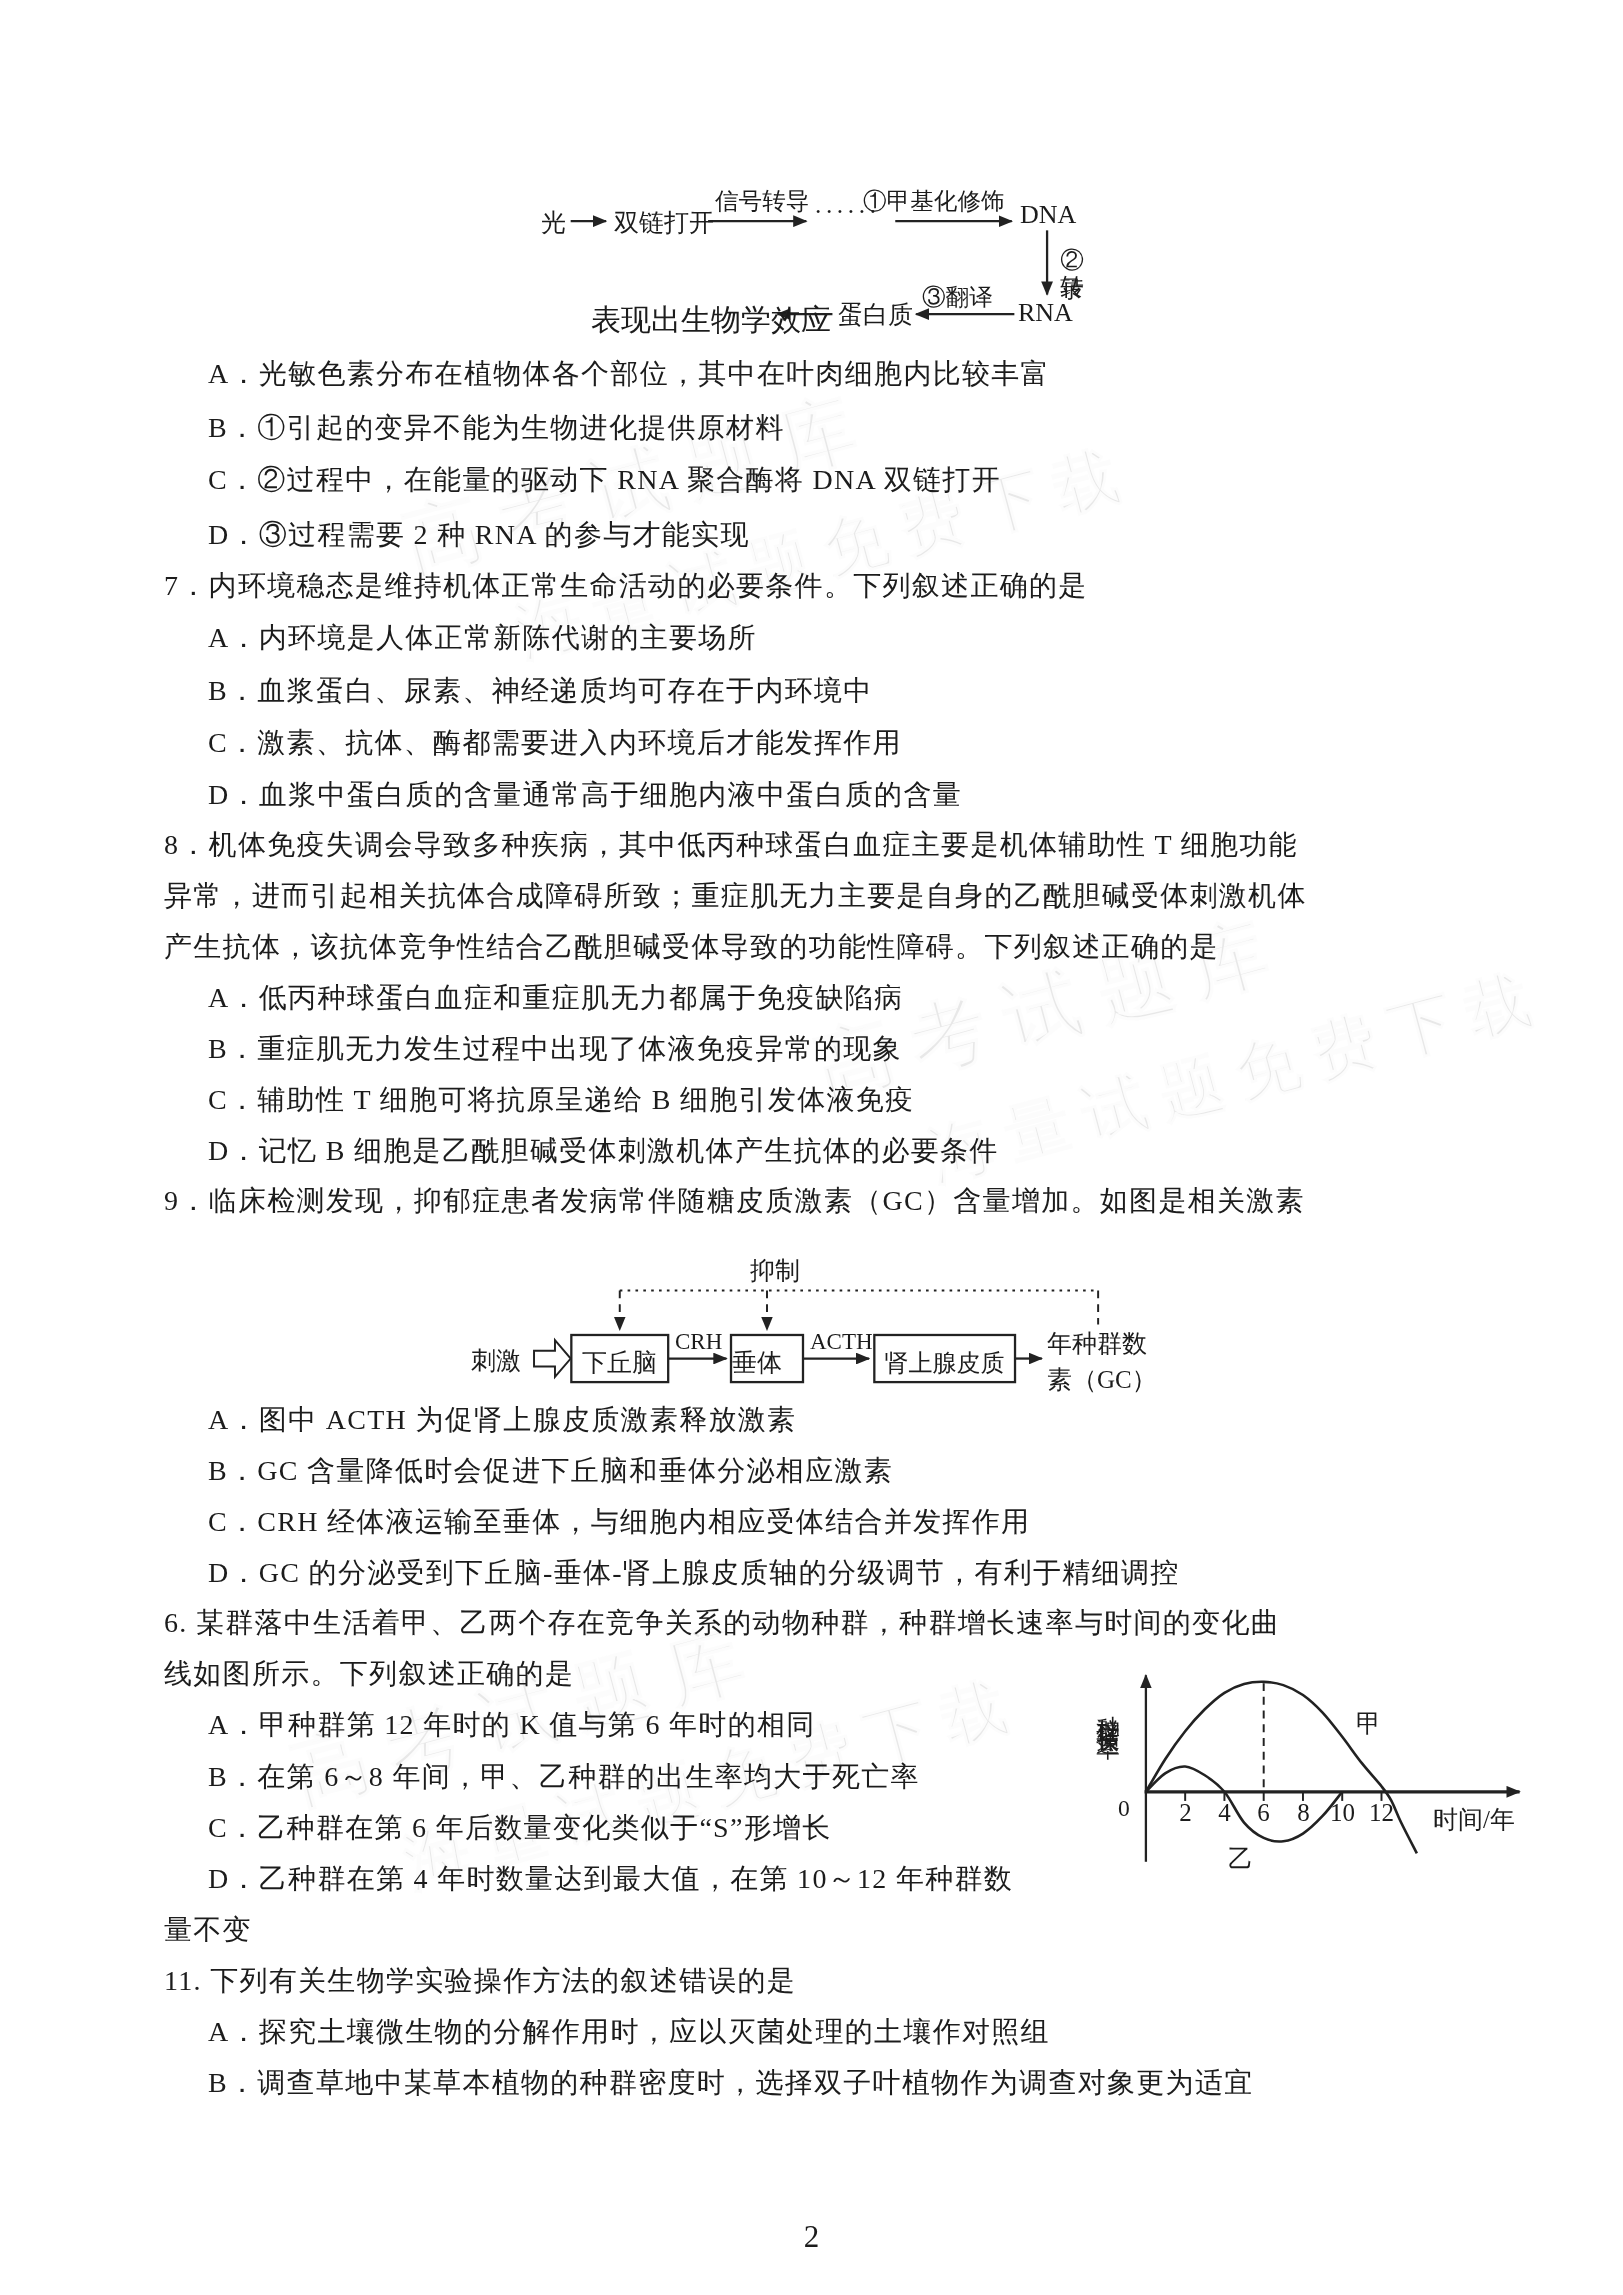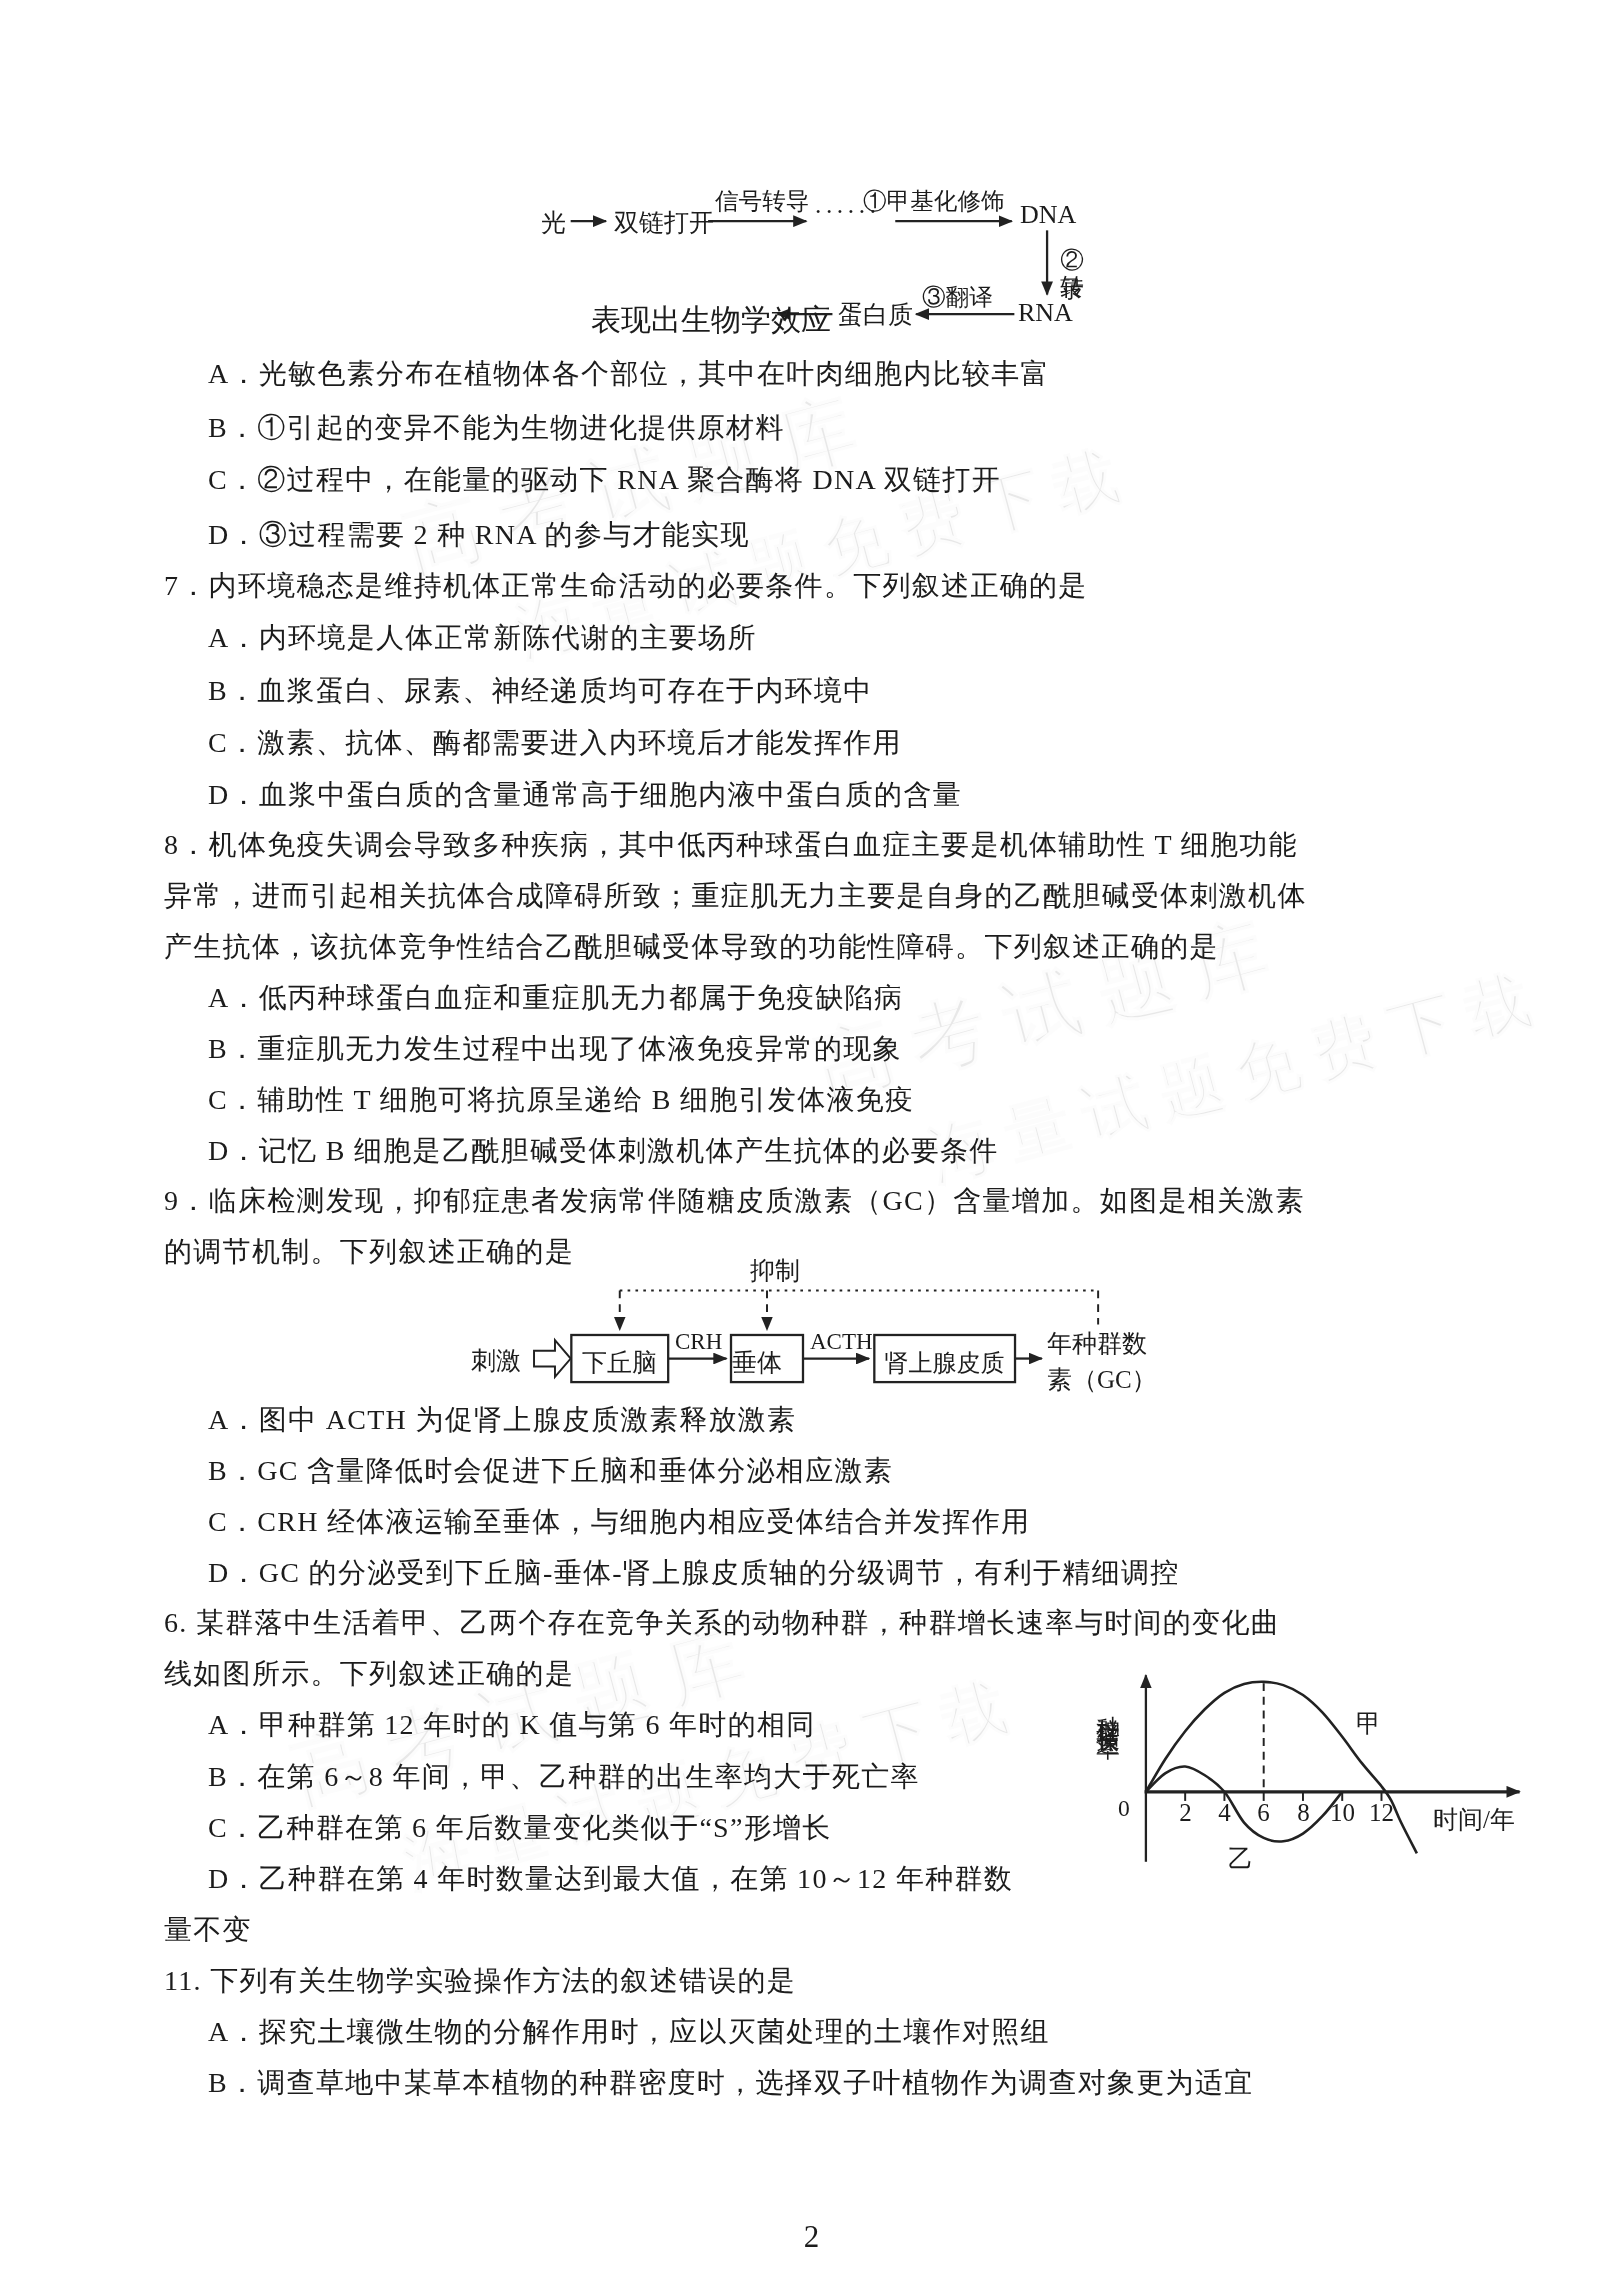--- a/index.html
+++ b/index.html
@@ -103,21 +103,20 @@
 
   <div class="line" style="left:164px;top:826px;">8．机体免疫失调会导致多种疾病，其中低丙种球蛋白血症主要是机体辅助性 T 细胞功能</div>
   <div class="line" style="left:164px;top:877px;">异常，进而引起相关抗体合成障碍所致；重症肌无力主要是自身的乙酰胆碱受体刺激机体</div>
   <div class="line" style="left:164px;top:928px;">产生抗体，该抗体竞争性结合乙酰胆碱受体导致的功能性障碍。下列叙述正确的是</div>
   <div class="line" style="left:208px;top:979px;">A．低丙种球蛋白血症和重症肌无力都属于免疫缺陷病</div>
   <div class="line" style="left:208px;top:1030px;">B．重症肌无力发生过程中出现了体液免疫异常的现象</div>
   <div class="line" style="left:208px;top:1081px;">C．辅助性 T 细胞可将抗原呈递给 B 细胞引发体液免疫</div>
   <div class="line" style="left:208px;top:1132px;">D．记忆 B 细胞是乙酰胆碱受体刺激机体产生抗体的必要条件</div>
 
   <div class="line" style="left:164px;top:1182px;">9．临床检测发现，抑郁症患者发病常伴随糖皮质激素（GC）含量增加。如图是相关激素</div>
-  <div class="line" style="left:164px;top:1233px;">的调节机制。下列叙述正确的是</div>
 
   <div class="dlabel" style="left:750px;top:1254px;">抑制</div>
   <div class="dlabel" style="left:471px;top:1344px;">刺激</div>
   <div class="boxlabel" style="left:571px;width:97px;top:1346px;">下丘脑</div>
   <div class="dlabel f35" style="left:675px;top:1329px;">CRH</div>
   <div class="boxlabel" style="left:731px;width:52px;top:1346px;">垂体</div>
   <div class="dlabel f35" style="left:810px;top:1329px;">ACTH</div>
   <div class="boxlabel" style="left:874px;width:141px;top:1347px;font-size:24px;">肾上腺皮质</div>
   <div class="dlabel" style="left:1047px;top:1327px;">年种群数</div>
   <div class="dlabel" style="left:1047px;top:1363px;">素（GC）</div>

